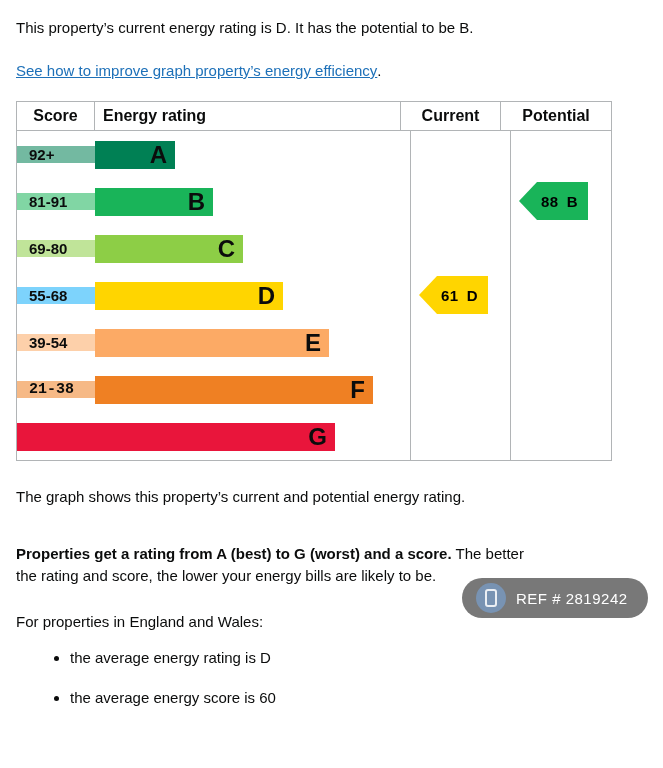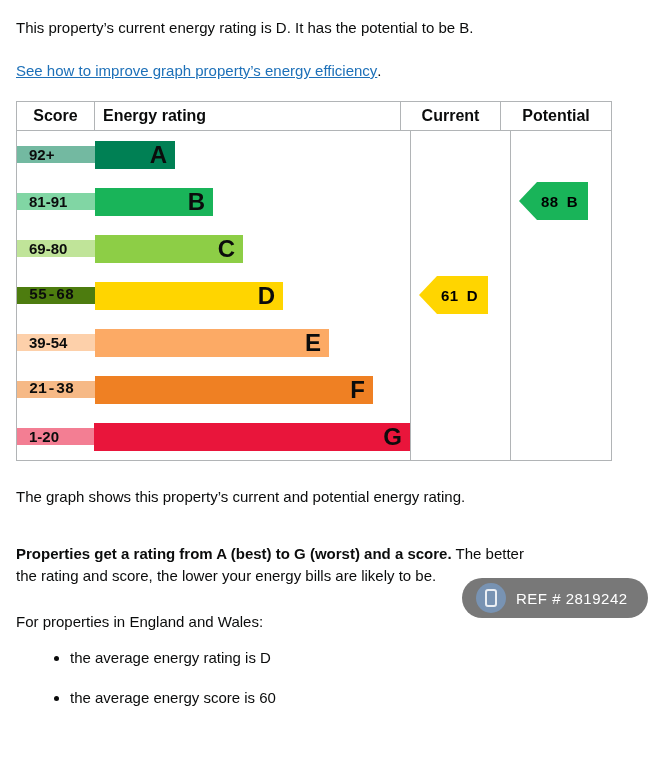--- a/index.html
+++ b/index.html
@@ -249,36 +249,35 @@
             <div class="band-score" style="background: rgb(129, 214, 164); opacity: 1;">81-91</div>
             <div class="band-bar" style="background: rgb(25, 180, 89); width: 118px;">B</div>
             <div style="flex: 1 1 0%;"></div>
           </div>
           <div class="band-row">
             <div class="band-score" style="background: rgb(192, 228, 153); opacity: 1;">69-80</div>
             <div class="band-bar" style="background: rgb(141, 206, 70); width: 148px;">C</div>
             <div style="flex: 1 1 0%;"></div>
           </div>
           <div class="band-row">
-            <div class="band-score" style="background: #4d7c0f; opacity: 1; font-family: Liberation Mono, monospace;">55-68</div>
+            <div class="band-score" style="background: #7dd3fc; opacity: 1;">55-68</div>
             <div class="band-bar" style="background: rgb(255, 213, 0); width: 188px;">D</div>
             <div style="flex: 1 1 0%;"></div>
           </div>
           <div class="band-row">
             <div class="band-score" style="background: rgb(253, 208, 170); opacity: 1;">39-54</div>
             <div class="band-bar" style="background: rgb(252, 170, 101); width: 234px;">E</div>
             <div style="flex: 1 1 0%;"></div>
           </div>
           <div class="band-row">
             <div class="band-score" style="background: rgb(246, 185, 134); opacity: 1; font-family: Liberation Mono, monospace;">21-38</div>
             <div class="band-bar" style="background: rgb(239, 128, 35); width: 278px;">F</div>
             <div style="flex: 1 1 0%;"></div>
           </div>
           <div class="band-row">
-            <div class="band-score" style="background: rgb(243, 126, 147); opacity: 1;">1-20</div>
             <div class="band-bar" style="background: rgb(233, 21, 59); width: 318px;">G</div>
             <div style="flex: 1 1 0%;"></div>
           </div>
         </div>
       <div class="col-current" id="current-col">
           <div class="arrow" style="top: 145px; left: 8px;">
             <div class="arrow-left-tip" style="border-right: 18px solid rgb(255, 213, 0);"></div>
             <div class="arrow-body" style="background: rgb(255, 213, 0);">
               <span class="arrow-val-num">61</span>
               <span>D</span>

